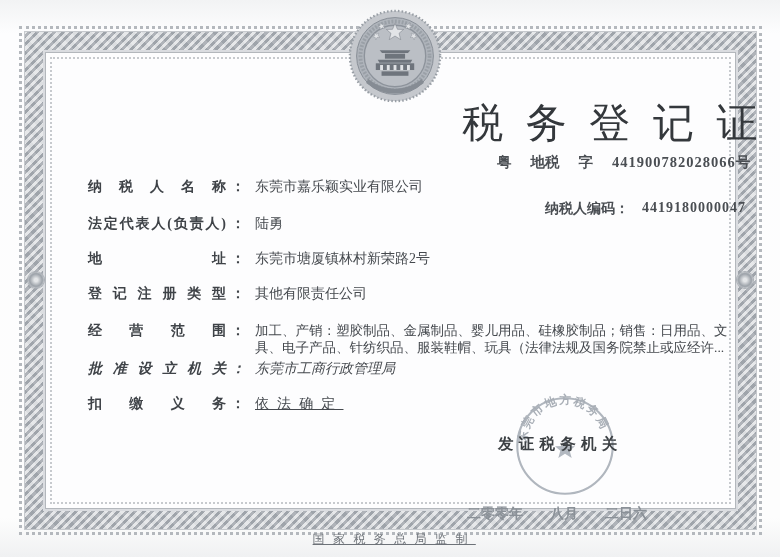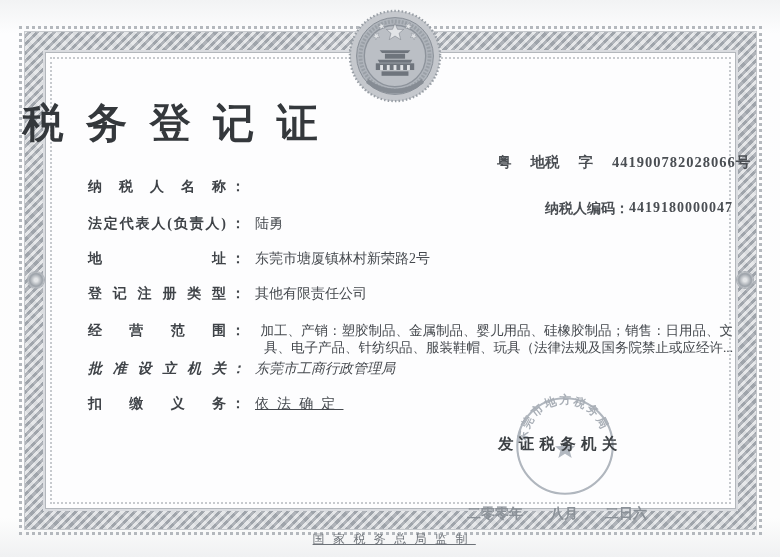--- a/index.html
+++ b/index.html
@@ -29,21 +29,21 @@
   .rosette{
     position:absolute;width:16px;height:16px;border-radius:50%;
     background:radial-gradient(circle,#e4e6e8 15%,#9ca2a9 55%,#c9ccd0 80%);
     box-shadow:0 0 0 1px #a9aeb4;
   }
   
   .emblem{position:absolute;left:337px;top:8px;width:116px;height:96px;z-index:3;}
   
   .title{
     position:absolute;top:96px;left:0;right:0;z-index:4;
-    text-align:left;font-size:41px;font-weight:700;color:#34383c;
+    text-align:right;font-size:41px;font-weight:400;color:#34383c;
     letter-spacing:.55em;text-indent:.55em;
   }
   
   .serial{
     position:absolute;top:153px;left:497px;z-index:4;display:flex;gap:19px;
     font-size:14.5px;font-weight:600;color:#4a4e53;
   }
   .serial .num{letter-spacing:1px;}
   
   .row{position:absolute;left:88px;right:52px;z-index:4;font-size:14px;color:#45494e;}
@@ -52,26 +52,26 @@
     text-align:justify;text-align-last:justify;
     font-weight:600;color:#3f4348;white-space:nowrap;
   }
   .colon{display:inline-block;margin-left:5px;font-weight:600;color:#3f4348;}
   .val{position:absolute;left:167px;top:0;font-weight:500;white-space:nowrap;}
   .row-name{top:178px;}
   .row-legal{top:215px;text-decoration:underline;}
   .row-addr{top:250px;}
   .row-regtype{top:285px;}
   .row-scope{top:322px;}
-  .row-scope .val{white-space:normal;width:478px;font-size:13.5px;line-height:17px;text-align:right;}
+  .row-scope .val{white-space:normal;width:478px;font-size:13.5px;line-height:17px;}
   .row-approval{top:360px;font-style:italic;}
   .row-withhold{top:395px;}
   .row-withhold .val{letter-spacing:.58em;text-decoration:underline;}
   .code-line{
-    position:absolute;top:200px;left:545px;z-index:4;display:flex;gap:0;
+    position:absolute;top:200px;left:545px;z-index:4;display:flex;gap:13px;
     font-size:14px;color:#4a4e53;font-weight:600;
   }
   .code-line .code-val{letter-spacing:1px;font-weight:700;}
   
   .seal{position:absolute;left:512px;top:393px;width:106px;height:106px;z-index:2;opacity:.85;}
   .issuing-title{
     position:absolute;top:434px;left:482px;z-index:4;
     font-size:15.5px;font-weight:700;color:#3c4044;letter-spacing:.34em;margin-left:16px;
   }
   .date-line{
@@ -132,20 +132,21 @@
 
   <div class="serial">
     <span>粤</span>
     <span>地税</span>
     <span>字</span>
     <span class="num">441900782028066号</span>
   </div>
 
   <div class="row row-name">
     <span class="lbl">纳税人名称</span><span class="colon">：</span>
+    <span class="val">东莞市嘉乐颖实业有限公司</span>
   </div>
 
   <div class="code-line">
     <span>纳税人编码：</span>
     <span class="code-val">4419180000047</span>
   </div>
 
   <div class="row row-legal">
     <span class="lbl">法定代表人(负责人)</span><span class="colon">：</span>
     <span class="val">陆勇</span>

